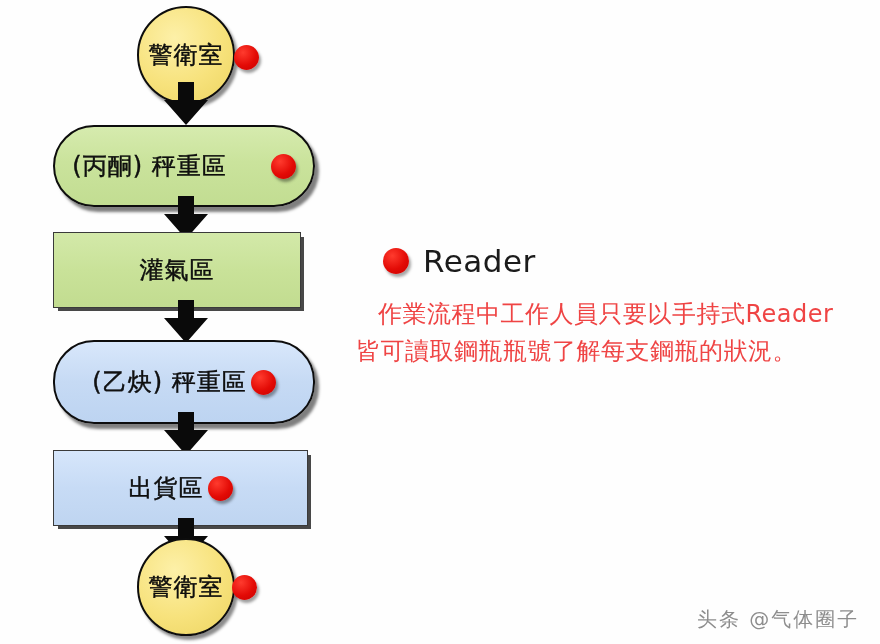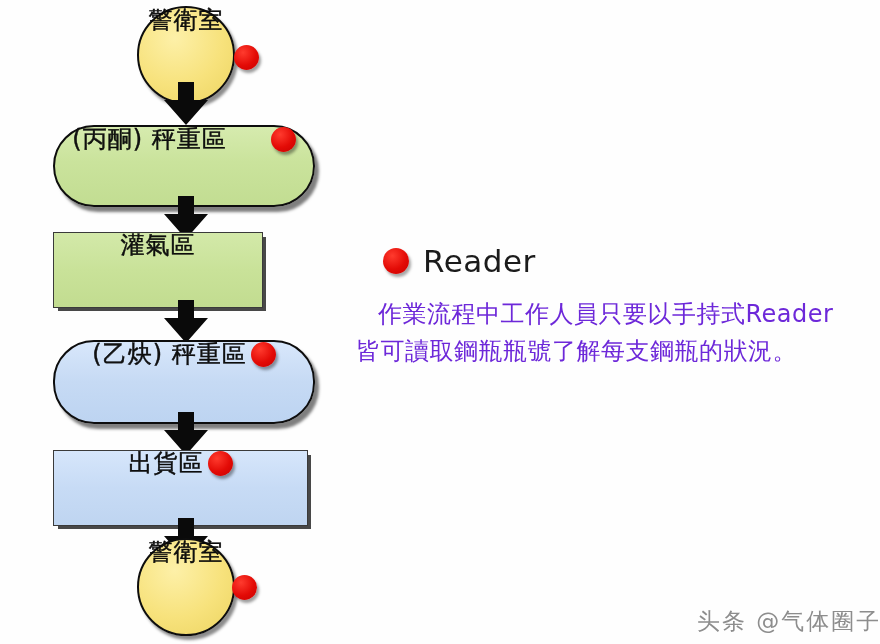--- a/index.html
+++ b/index.html
@@ -30,20 +30,21 @@
     left: 0;
     top: 0;
     width: 360px;
     height: 644px;
   }
 
   .node {
     position: absolute;
     box-sizing: border-box;
     display: flex;
+    align-items: center;
     justify-content: center;
   }
 
   .node-label {
     font-family: "DejaVu Sans", "Liberation Sans", sans-serif;
     font-size: 24px;
     font-weight: 500;
     color: #111111;
     letter-spacing: 1px;
     white-space: nowrap;
@@ -123,29 +124,29 @@
     font-size: 31px;
     color: #1b1b1b;
     letter-spacing: 0.5px;
   }
 
   .desc {
     position: absolute;
     font-family: "DejaVu Sans", "Liberation Sans", sans-serif;
     font-size: 24px;
     line-height: 34px;
-    color: #6d28d9;
+    color: #ef4444;
     letter-spacing: 0.5px;
     white-space: nowrap;
   }
 
   .watermark {
     position: absolute;
     font-family: "DejaVu Sans", "Liberation Sans", sans-serif;
-    font-size: 23px;
+    font-size: 20px;
     color: #8d8d8d;
     letter-spacing: 2px;
     white-space: nowrap;
   }
 </style>
 </head>
 <body>
 
 <div id="canvas">
 
@@ -166,21 +167,21 @@
       <span class="node-label">(丙酮) 秤重區</span>
       <span class="reader-dot dot-inline" style="width:25px; height:25px;"></span>
     </div>
 
     <div class="arrow" style="left:160px; top:196px;">
       <svg width="52" height="44" viewBox="0 0 52 44">
         <polygon points="18,0 34,0 34,18 48,18 26,43 4,18 18,18" fill="#0a0a0a"></polygon>
       </svg>
     </div>
 
-    <div class="node node-rect rect-green" style="left:53px; top:232px; width:210px; height:76px;">
+    <div class="node node-rect rect-green" style="left:53px; top:232px; width:248px; height:76px;">
       <span class="node-label">灌氣區</span>
     </div>
 
     <div class="arrow" style="left:160px; top:300px;">
       <svg width="52" height="44" viewBox="0 0 52 44">
         <polygon points="18,0 34,0 34,18 48,18 26,43 4,18 18,18" fill="#0a0a0a"></polygon>
       </svg>
     </div>
 
     <div class="node node-pill pill-blue" style="left:53px; top:340px; width:262px; height:84px; border-radius:41px;">

